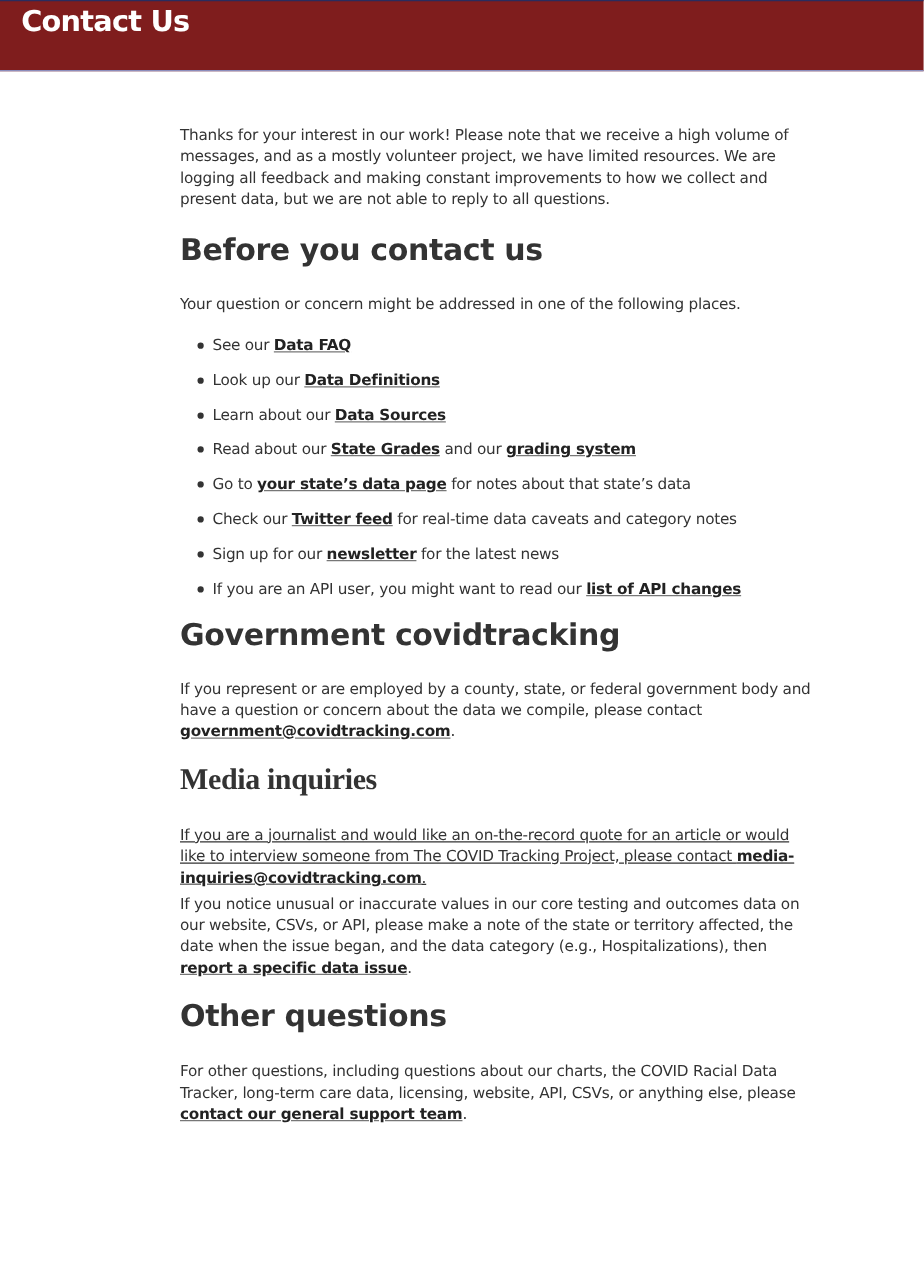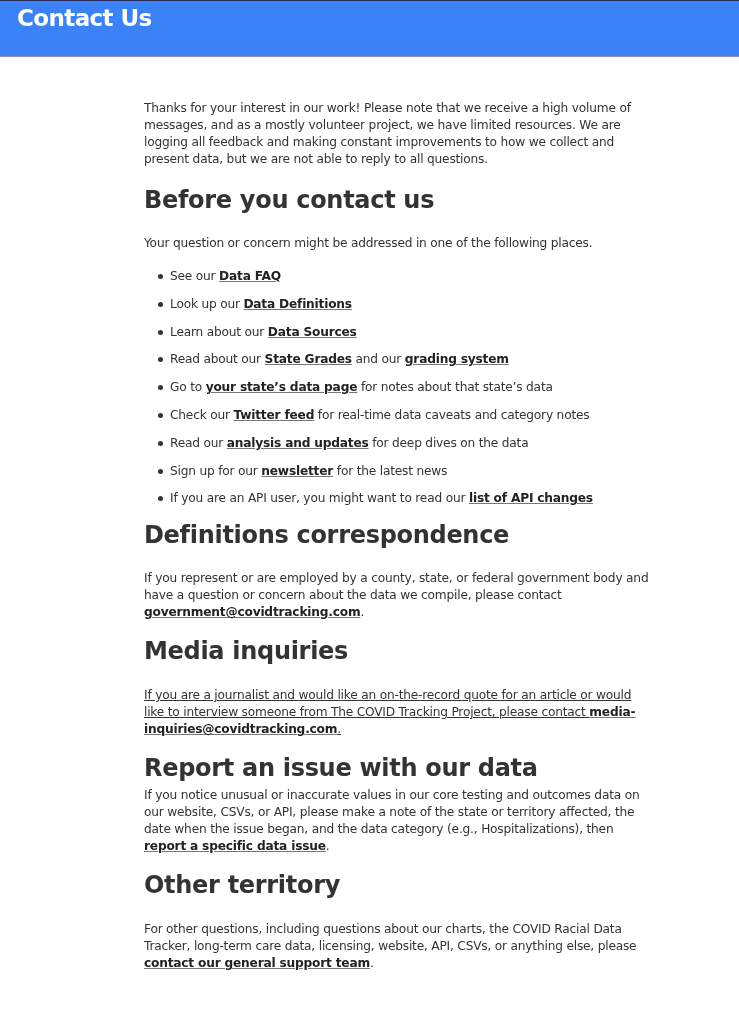--- a/index.html
+++ b/index.html
@@ -1,20 +1,20 @@
 <!DOCTYPE html>
 <html><head>
   <meta charset="utf-8">
   <style>
     * { box-sizing: border-box; margin: 0; padding: 0; }
     html, body { width: 739px; height: 1021px; overflow: hidden; background: #ffffff; }
     body { font-family: "DejaVu Sans", sans-serif; color: #333333; }
     .header {
       height: 57px;
-      background: #3b82f6;
+      background: #7f1d1d;
       border-top: 1px solid #2a2c5e;
       border-bottom: 1px solid #8b8dbd;
       position: relative;
     }
     .header h1 {
       position: absolute;
       left: 17px;
       top: 1px;
       font-family: "DejaVu Sans", sans-serif;
       font-weight: bold;
@@ -65,21 +65,21 @@
       top: 6px;
       width: 5px;
       height: 5px;
       border-radius: 50%;
       background: #333333;
     }
     #h-before { margin-top: 17px; }
     #p-before { margin-top: 20px; }
     #h-gov { margin-top: 13px; }
     #p-gov { margin-top: 20px; }
-    #h-media { margin-top: 15px; }
+    #h-media { margin-top: 15px; font-family: Liberation Serif, serif; }
     #p-media { margin-top: 21px; text-decoration: underline; }
     #h-report { margin-top: 15px; }
     #p-report { margin-top: 4px; }
     #h-other { margin-top: 15px; }
     #p-other { margin-top: 21px; }
   </style>
 </head>
 <body>
 
 <div class="header">
@@ -91,29 +91,27 @@
 
   <h2 id="h-before">Before you contact us</h2>
   <p id="p-before">Your question or concern might be addressed in one of the following places.</p>
   <ul>
     <li><span>See our </span><a href="#">Data FAQ</a></li>
     <li><span>Look up our </span><a href="#">Data Definitions</a></li>
     <li><span>Learn about our </span><a href="#">Data Sources</a></li>
     <li><span>Read about our </span><a href="#">State Grades</a><span> and our </span><a href="#">grading system</a></li>
     <li><span>Go to </span><a href="#">your state’s data page</a><span> for notes about that state’s data</span></li>
     <li><span>Check our </span><a href="#">Twitter feed</a><span> for real-time data caveats and category notes</span></li>
-    <li><span>Read our </span><a href="#">analysis and updates</a><span> for deep dives on the data</span></li>
     <li><span>Sign up for our </span><a href="#">newsletter</a><span> for the latest news</span></li>
     <li><span>If you are an API user, you might want to read our </span><a href="#">list of API changes</a></li>
   </ul>
 
-  <h2 id="h-gov">Definitions correspondence</h2>
+  <h2 id="h-gov">Government covidtracking</h2>
   <p id="p-gov"><span>If you represent or are employed by a county, state, or federal government body and have a question or concern about the data we compile, please contact </span><a href="#">government@covidtracking.com</a><span>.</span></p>
 
   <h2 id="h-media">Media inquiries</h2>
   <p id="p-media"><span>If you are a journalist and would like an on-the-record quote for an article or would like to interview someone from The COVID Tracking Project, please contact </span><a href="#">media-inquiries@covidtracking.com</a><span>.</span></p>
 
-  <h2 id="h-report">Report an issue with our data</h2>
   <p id="p-report"><span>If you notice unusual or inaccurate values in our core testing and outcomes data on our website, CSVs, or API, please make a note of the state or territory affected, the date when the issue began, and the data category (e.g., Hospitalizations), then </span><a href="#">report a specific data issue</a><span>.</span></p>
 
-  <h2 id="h-other">Other territory</h2>
+  <h2 id="h-other">Other questions</h2>
   <p id="p-other"><span>For other questions, including questions about our charts, the COVID Racial Data Tracker, long-term care data, licensing, website, API, CSVs, or anything else, please </span><a href="#">contact our general support team</a><span>.</span></p>
 </div>
 
 </body></html>

